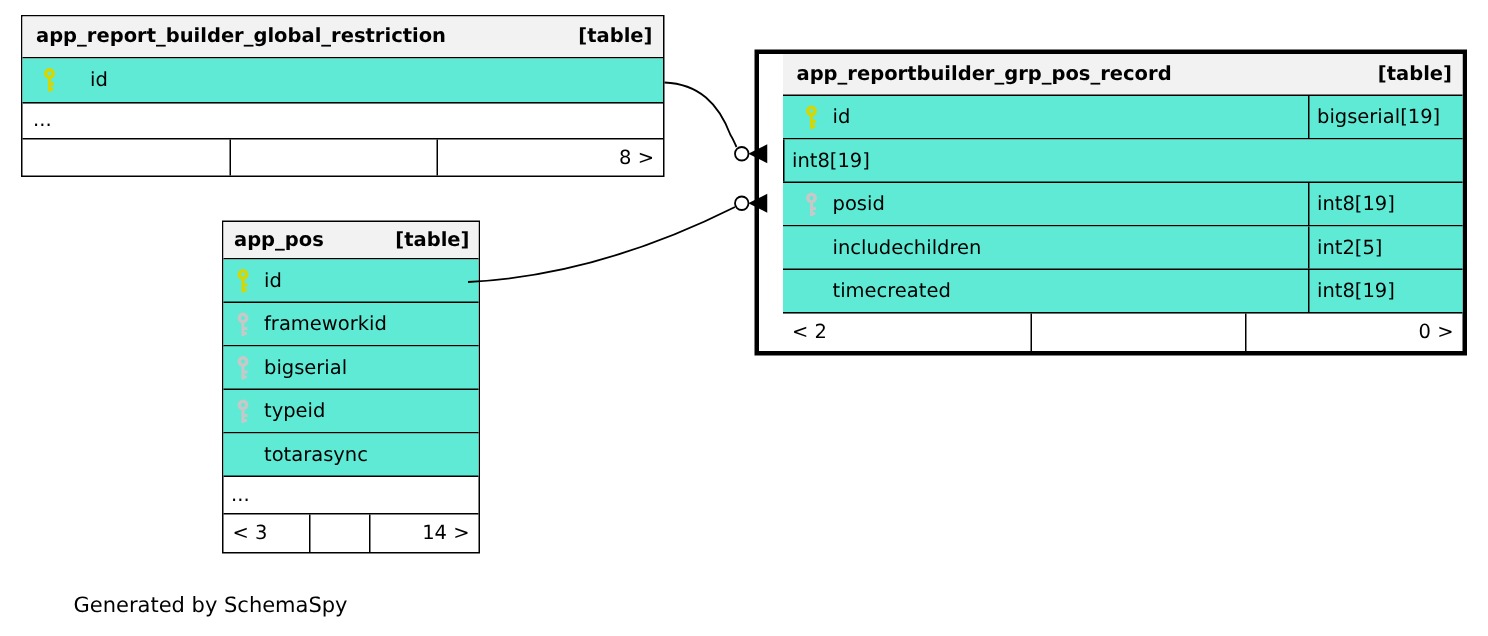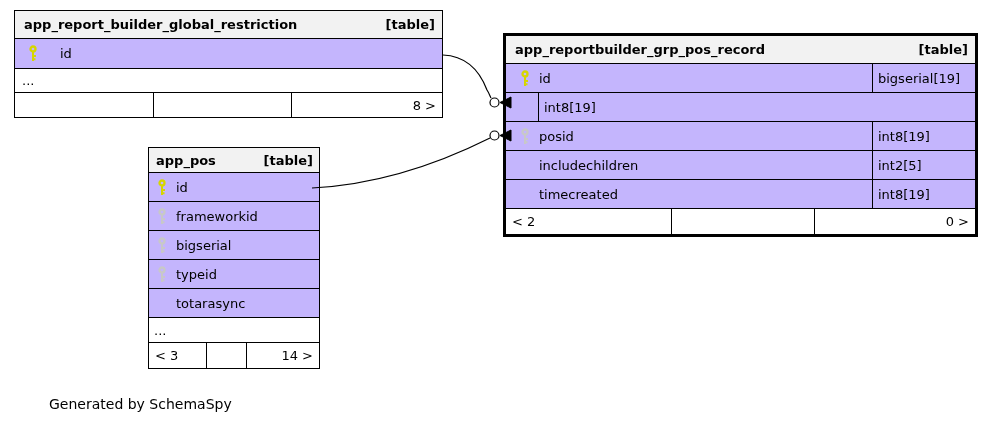--- a/index.html
+++ b/index.html
@@ -35,33 +35,32 @@
     display:flex;align-items:center;justify-content:space-between;
     background:var(--header-bg);
     border-bottom:1px solid var(--border-color);
     padding:0 7px 0 9px;
   }
   .thead .ttl{font-weight:bold;white-space:nowrap;}
   .thead .badge{font-weight:bold;white-space:nowrap;}
   .crow{
     display:flex;align-items:center;
     border-bottom:1px solid var(--border-color);
-    background:#c4b5fd;
+    background:#5eead4;
   }
   .crow .namecell{
     display:flex;align-items:center;flex:1;min-width:0;
     height:100%;
   }
   .crow .typecell{
     width:103px;height:100%;
     border-left:1px solid var(--border-color);
     display:flex;align-items:center;
     padding-left:5px;
     white-space:nowrap;
-    margin-left:32px;
   }
   .keyslot{width:10px;height:17px;display:inline-block;flex:0 0 auto;}
   .pk svg path, .pk svg circle{stroke:var(--pk-key-color);}
   .fk svg path, .fk svg circle{stroke:var(--fk-key-color);}
   .nokey svg{visibility:hidden;}
   .cname{white-space:nowrap;overflow:hidden;}
   .ellipsisrow{
     display:flex;align-items:center;
     border-bottom:1px solid var(--border-color);
     padding-left:7px;
@@ -80,21 +79,21 @@
   .t1{left:14px;top:10px;width:429px;}
   .t1 .thead{height:28px;}
   .t1 .crow{height:30px;}
   .t1 .keyslot{margin-left:13px;}
   .t1 .cname{margin-left:22px;}
   .t1 .ellipsisrow{height:24px;}
   .t1 .tfoot{height:24px;}
   .t1 .fcell.lf{width:138px;}
   .t1 .fcell.mid{width:138px;}
   
-  .t2{left:503px;top:33px;width:475px;}
+  .t2{left:503px;top:33px;width:475px;padding-left:16px;}
   .t2 .thead{height:28px;}
   .t2 .crow{height:29px;}
   .t2 .crow:nth-last-of-type(2){border-bottom:1px solid var(--border-color);}
   .t2 .keyslot{margin-left:14px;}
   .t2 .cname{margin-left:9px;}
   .t2 .tfoot{height:25px;}
   .t2 .fcell.lf{width:165px;}
   .t2 .fcell.mid{width:143px;}
   
   .t3{left:148px;top:147px;width:172px;}

